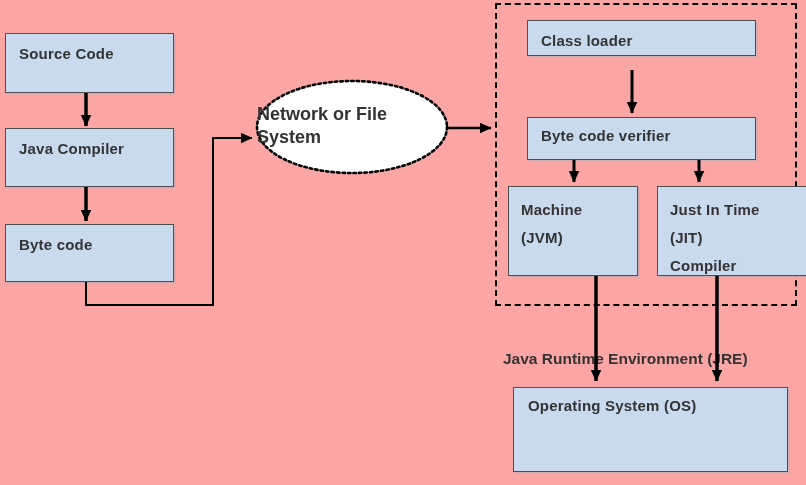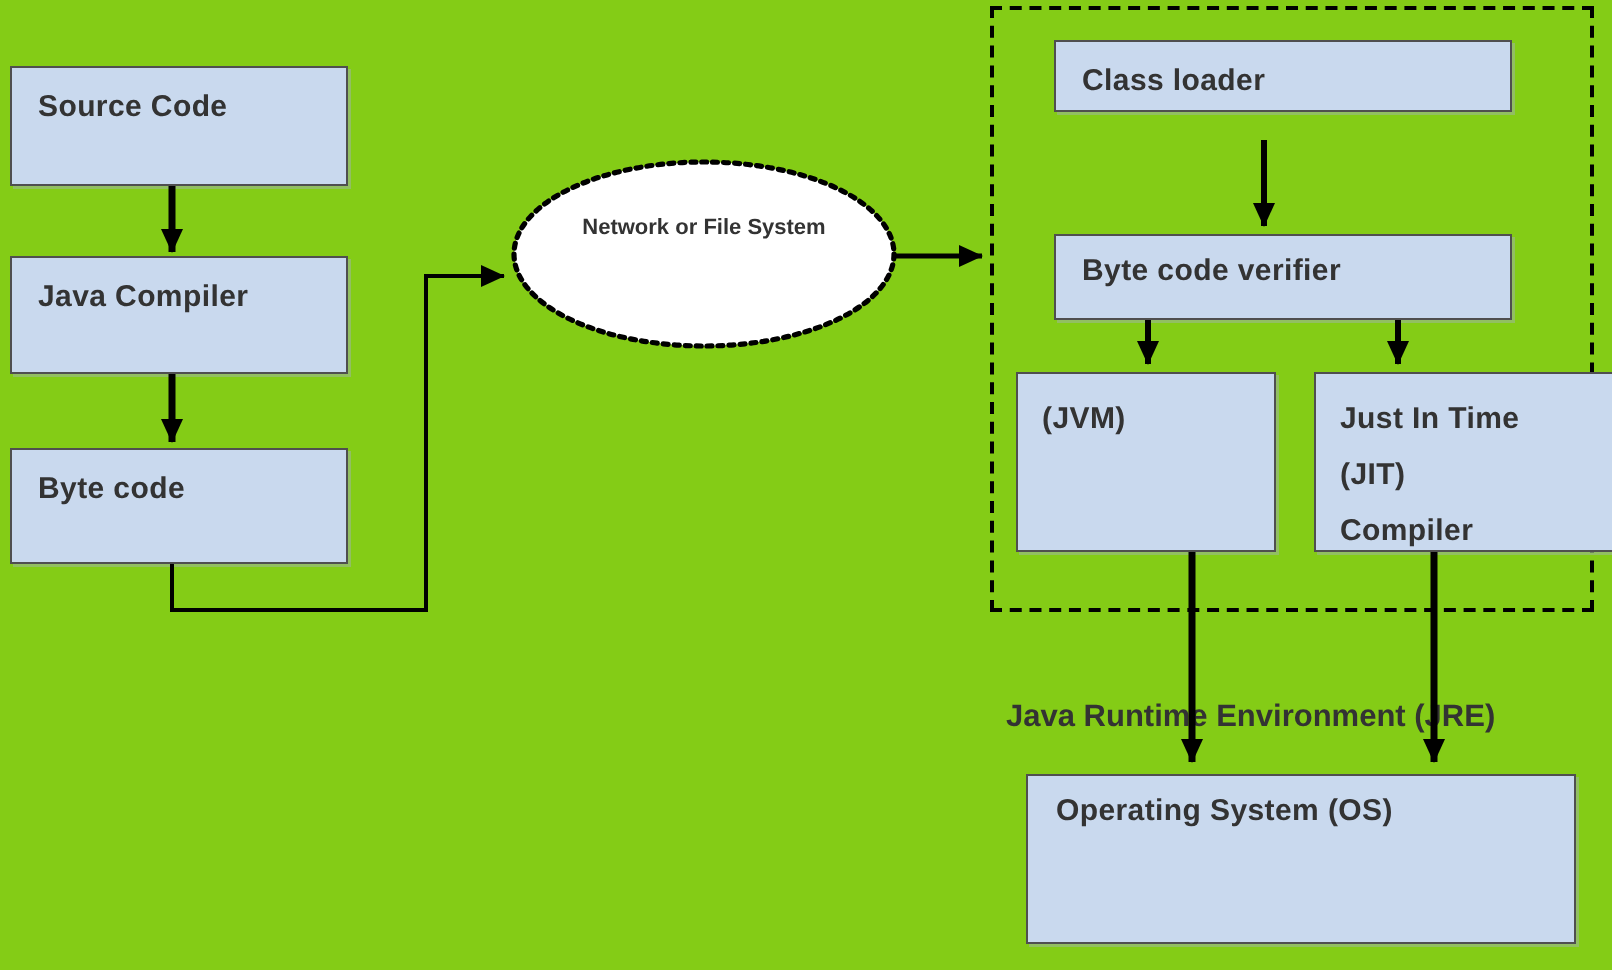--- a/index.html
+++ b/index.html
@@ -8,21 +8,21 @@
     --text: #333333;
     --arrow: #000000;
   }
   * { margin: 0; padding: 0; box-sizing: border-box; }
   html, body { background: #ffffff; }
   body { font-family: "Liberation Sans", sans-serif; }
   .canvas {
     position: relative;
     width: 806px;
     height: 485px;
-    background: #84cc16;
+    background: #fca5a5;
     overflow: hidden;
   }
   svg.layer {
     position: absolute;
     left: 0; top: 0;
     width: 806px; height: 485px;
     pointer-events: none;
   }
   .layer-low  { z-index: 1; }
   .divs       { z-index: 2; }
@@ -46,23 +46,22 @@
     position: absolute;
     left: 495px; top: 3px;
     width: 302px; height: 303px;
     border: 2px dashed #000000;
     z-index: 2;
   }
   .ellipse-text {
     position: absolute;
     left: 257px; top: 103px;
     width: 190px;
-    text-align: center;
     color: var(--text);
-    font-size: 11px;
+    font-size: 18px;
     font-weight: bold;
     line-height: 23px;
     z-index: 2;
   }
   .jre-label {
     position: absolute;
     left: 503px; top: 350px;
     color: var(--text);
     font-size: 15.5px;
     font-weight: bold;
@@ -105,20 +104,21 @@
 
     <div class="box pad-std" style="left:527px; top:20px; width:229px; height:36px;">
       <span class="lbl">Class loader</span>
     </div>
 
     <div class="box pad-tight" style="left:527px; top:117px; width:229px; height:43px;">
       <span class="lbl">Byte code verifier</span>
     </div>
 
     <div class="box multi" style="left:508px; top:186px; width:130px; height:90px;">
+      <span class="lbl">Machine</span>
       <span class="lbl">(JVM)</span>
     </div>
 
     <div class="box multi" style="left:657px; top:186px; width:150px; height:90px;">
       <span class="lbl">Just In Time</span>
       <span class="lbl">(JIT)</span>
       <span class="lbl">Compiler</span>
     </div>
 
     <div class="jre-label">Java Runtime Environment (JRE)</div>

